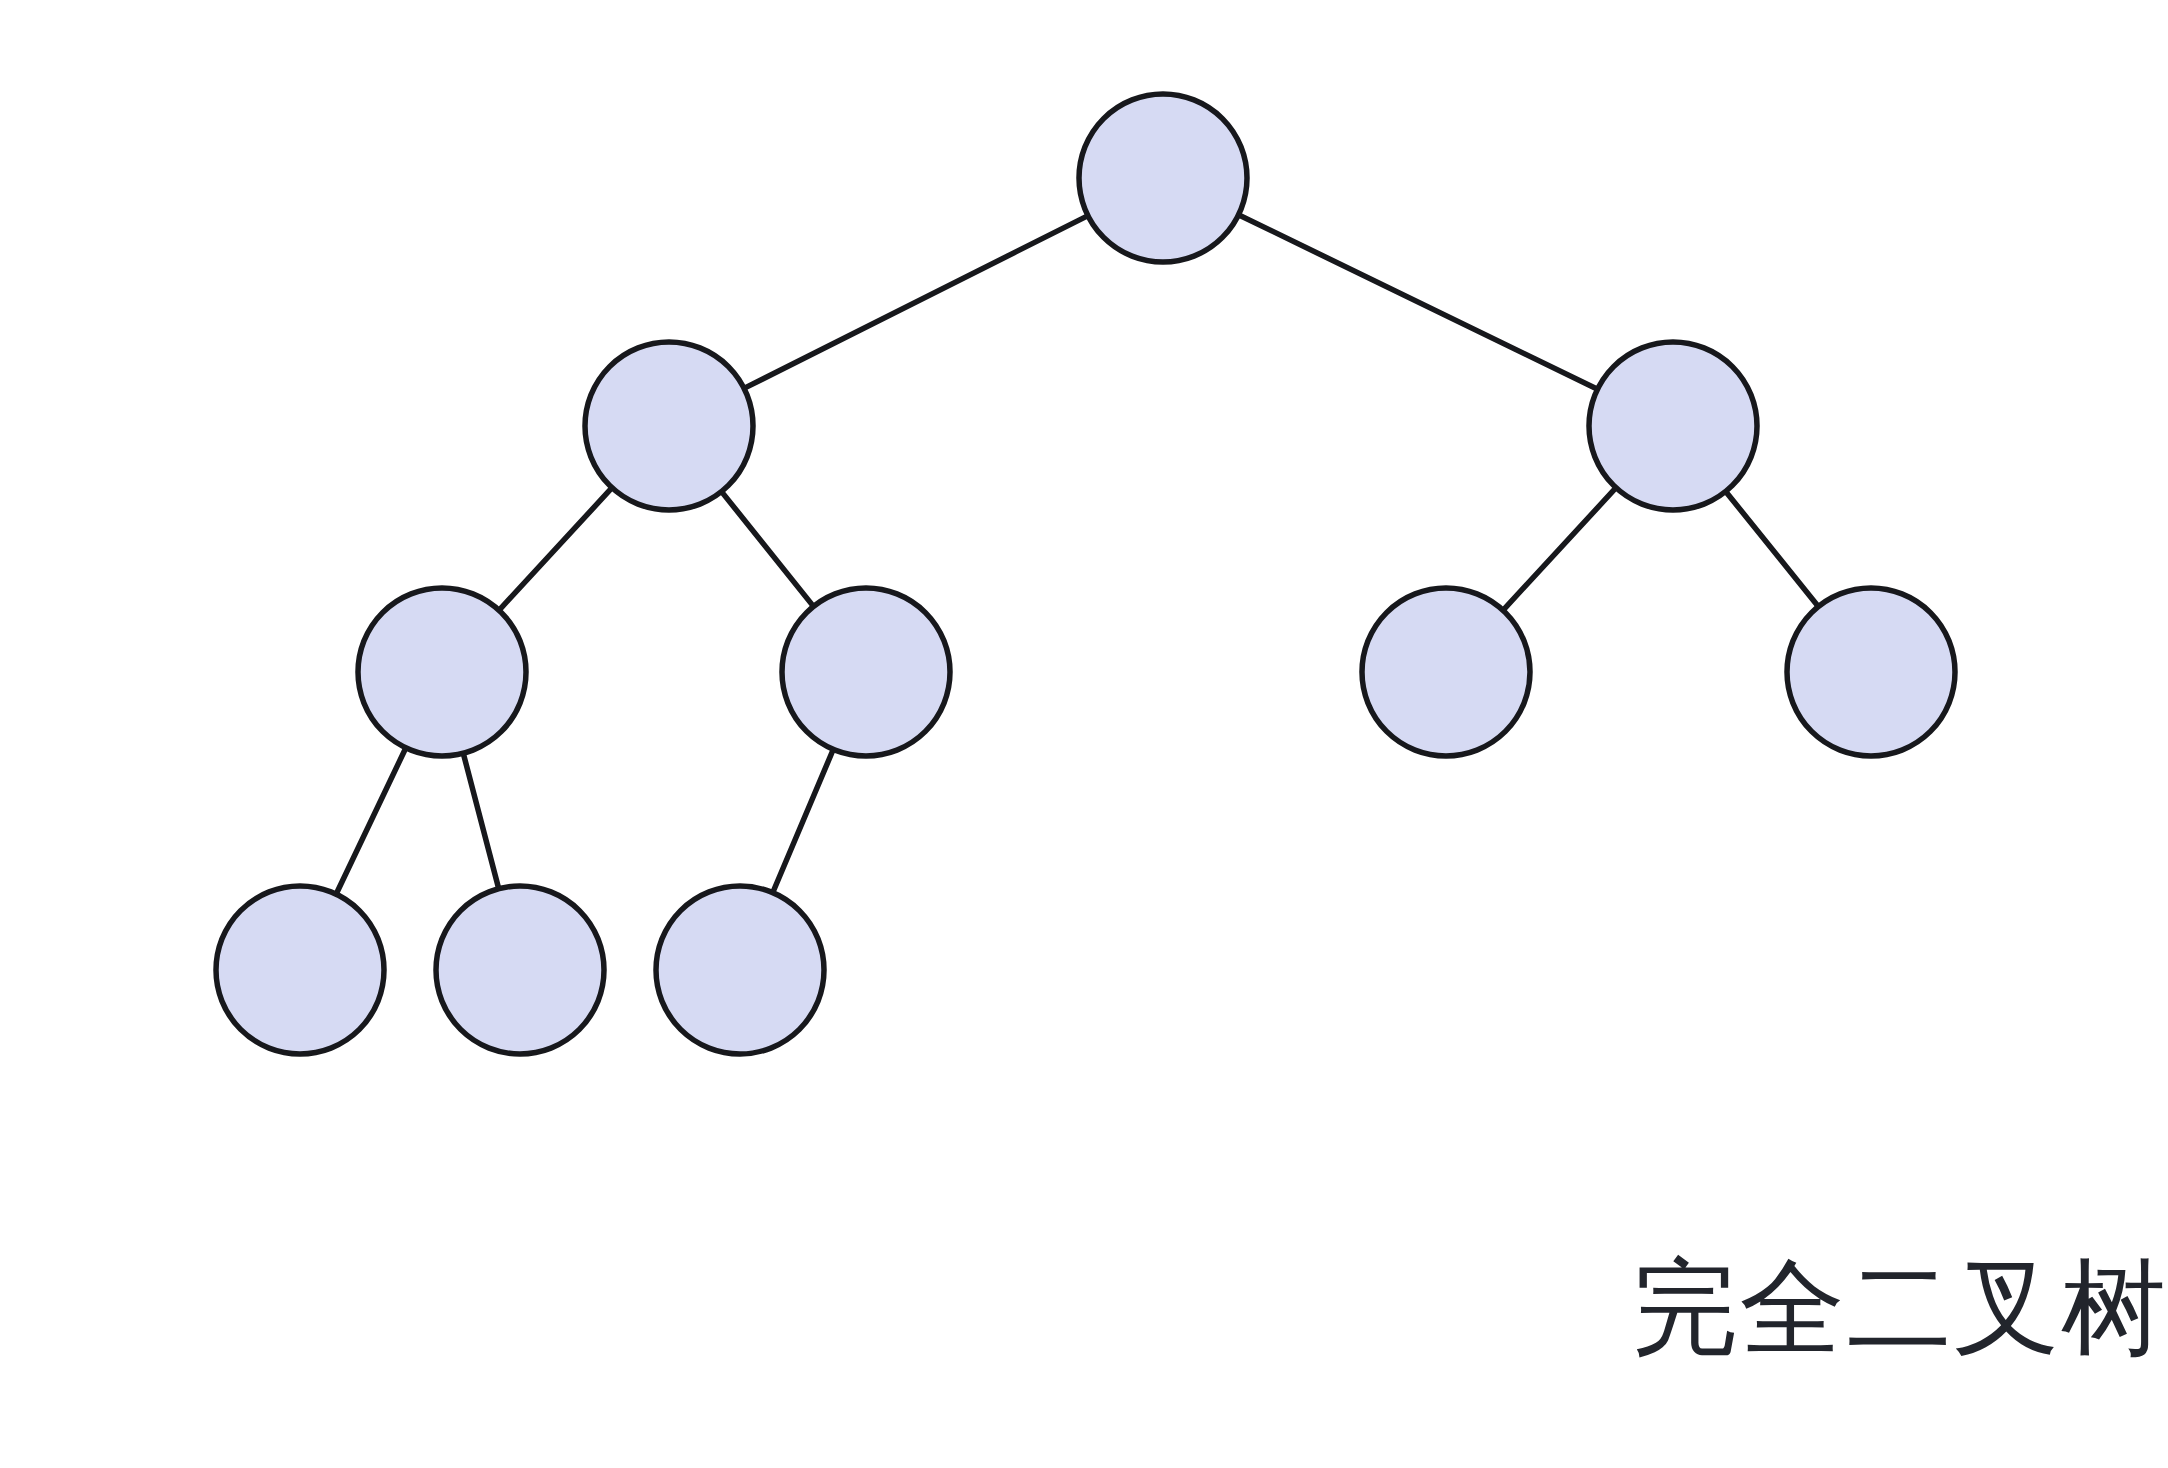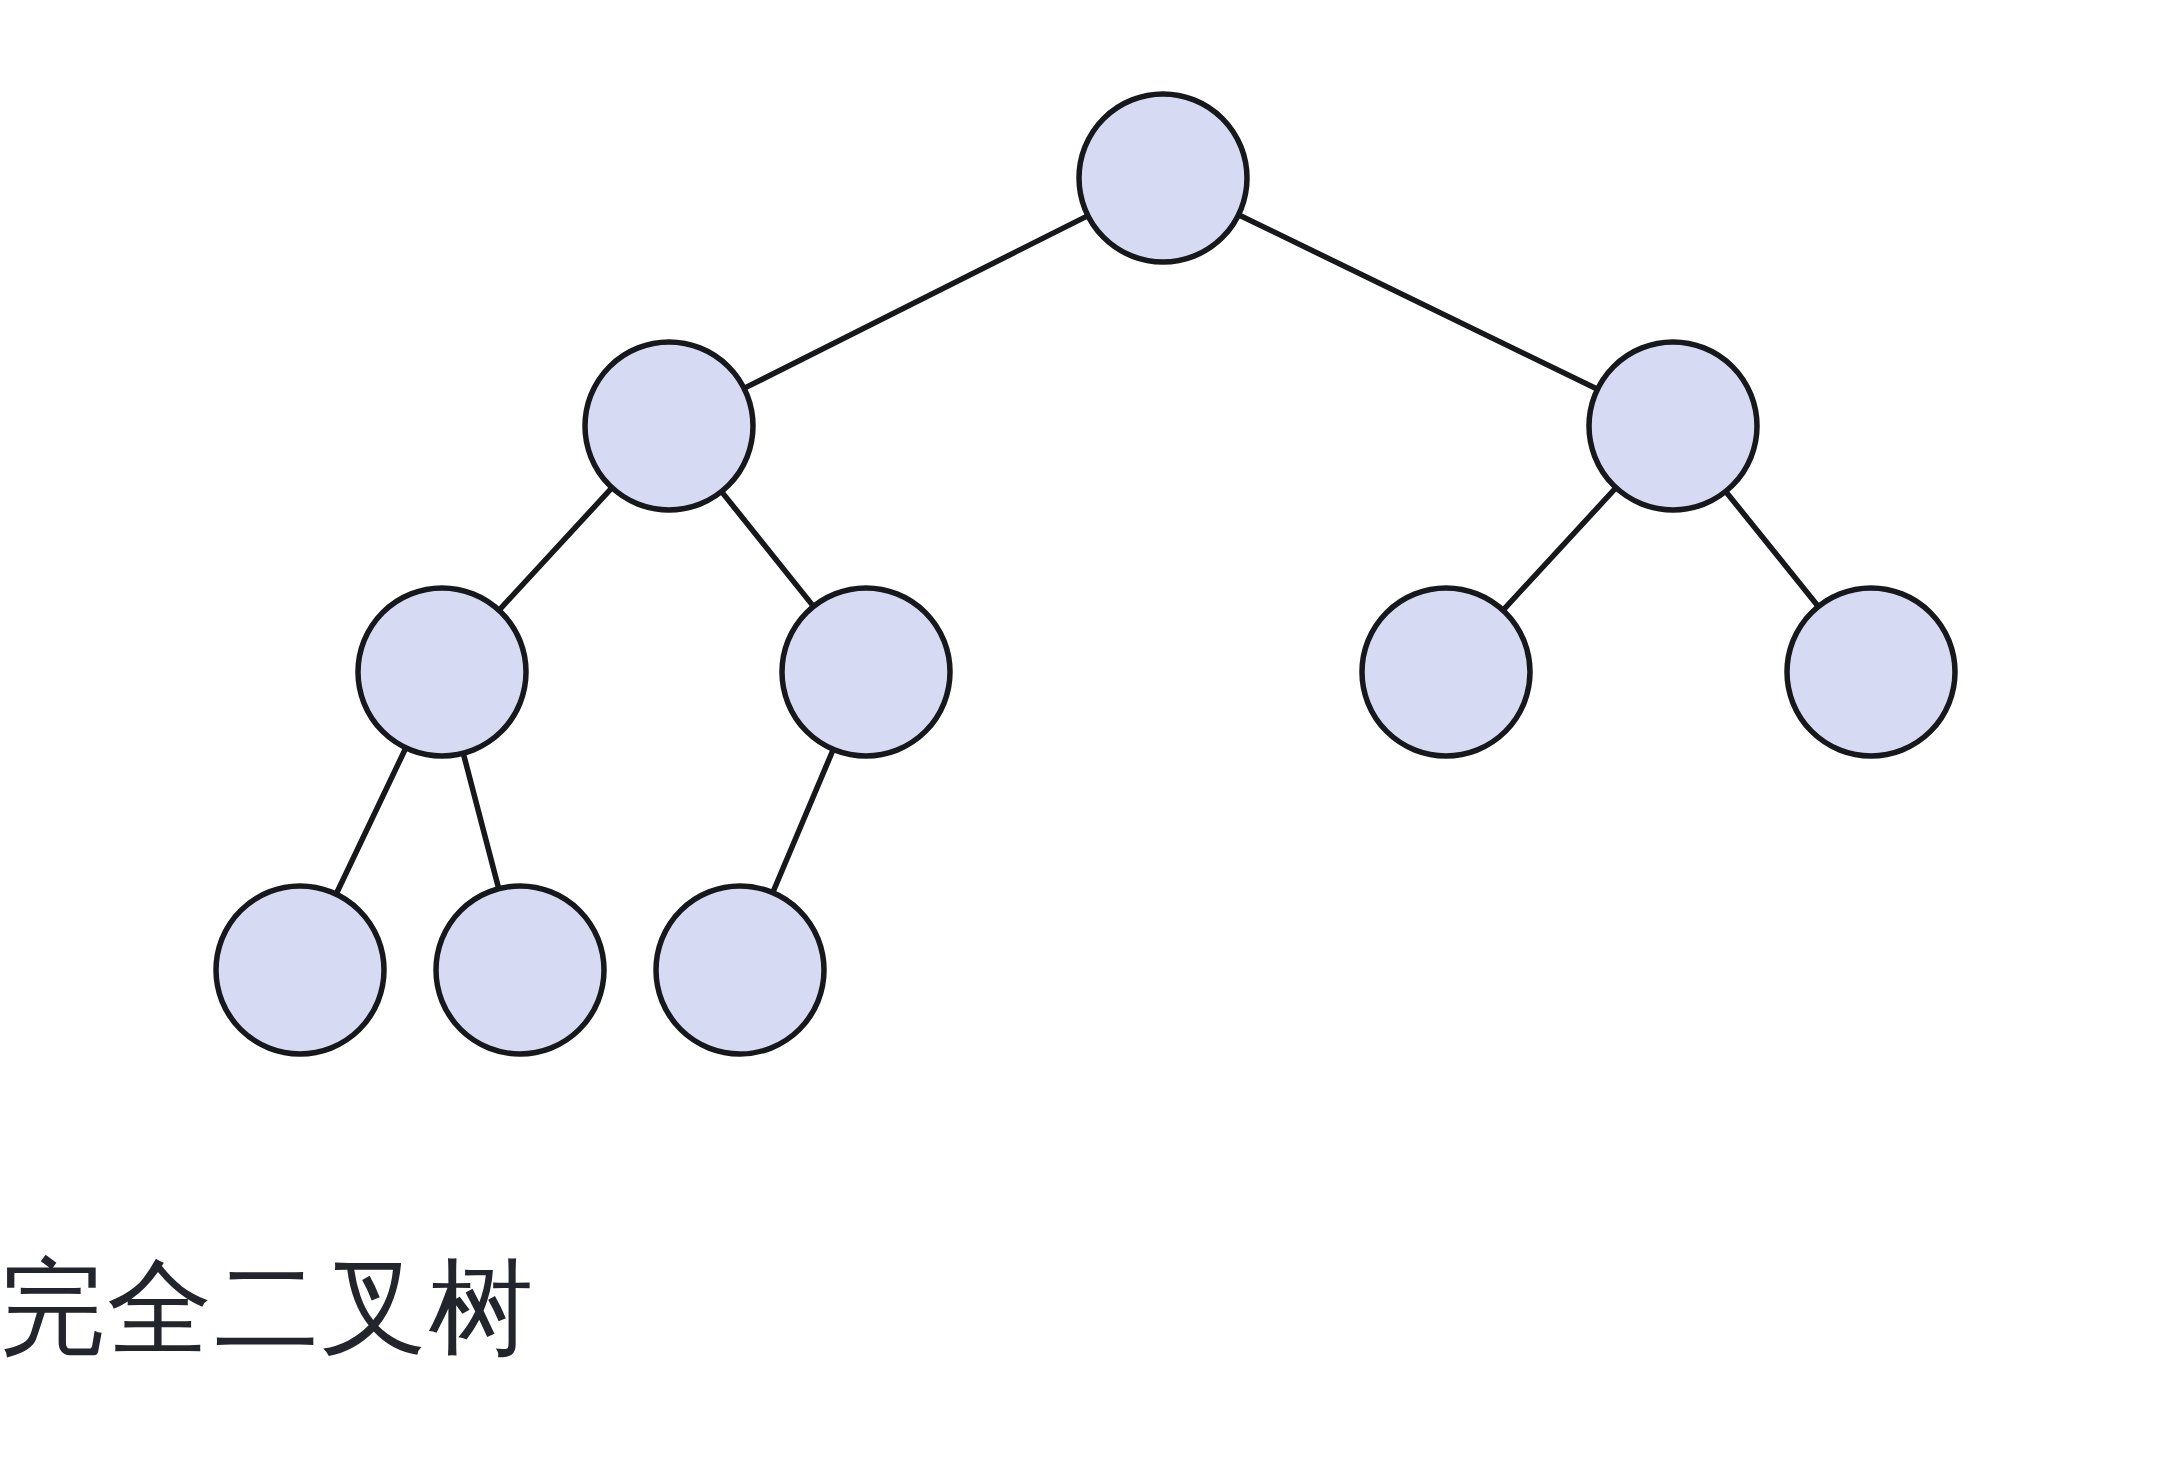--- a/index.html
+++ b/index.html
@@ -36,21 +36,21 @@
   .tree-node-circle {
     fill: #d6daf3;
     stroke: #17181c;
     stroke-width: 5.5;
   }
   #caption {
     position: absolute;
     left: 0;
     top: 1248px;
     width: 2168px;
-    text-align: left;
+    text-align: right;
     font-family: "DejaVu Sans", "Liberation Sans", sans-serif;
     font-size: 105px;
     line-height: 1.15;
     color: #22252c;
     letter-spacing: 0.02em;
     white-space: nowrap;
   }
 </style>
 </head>
 <body>

